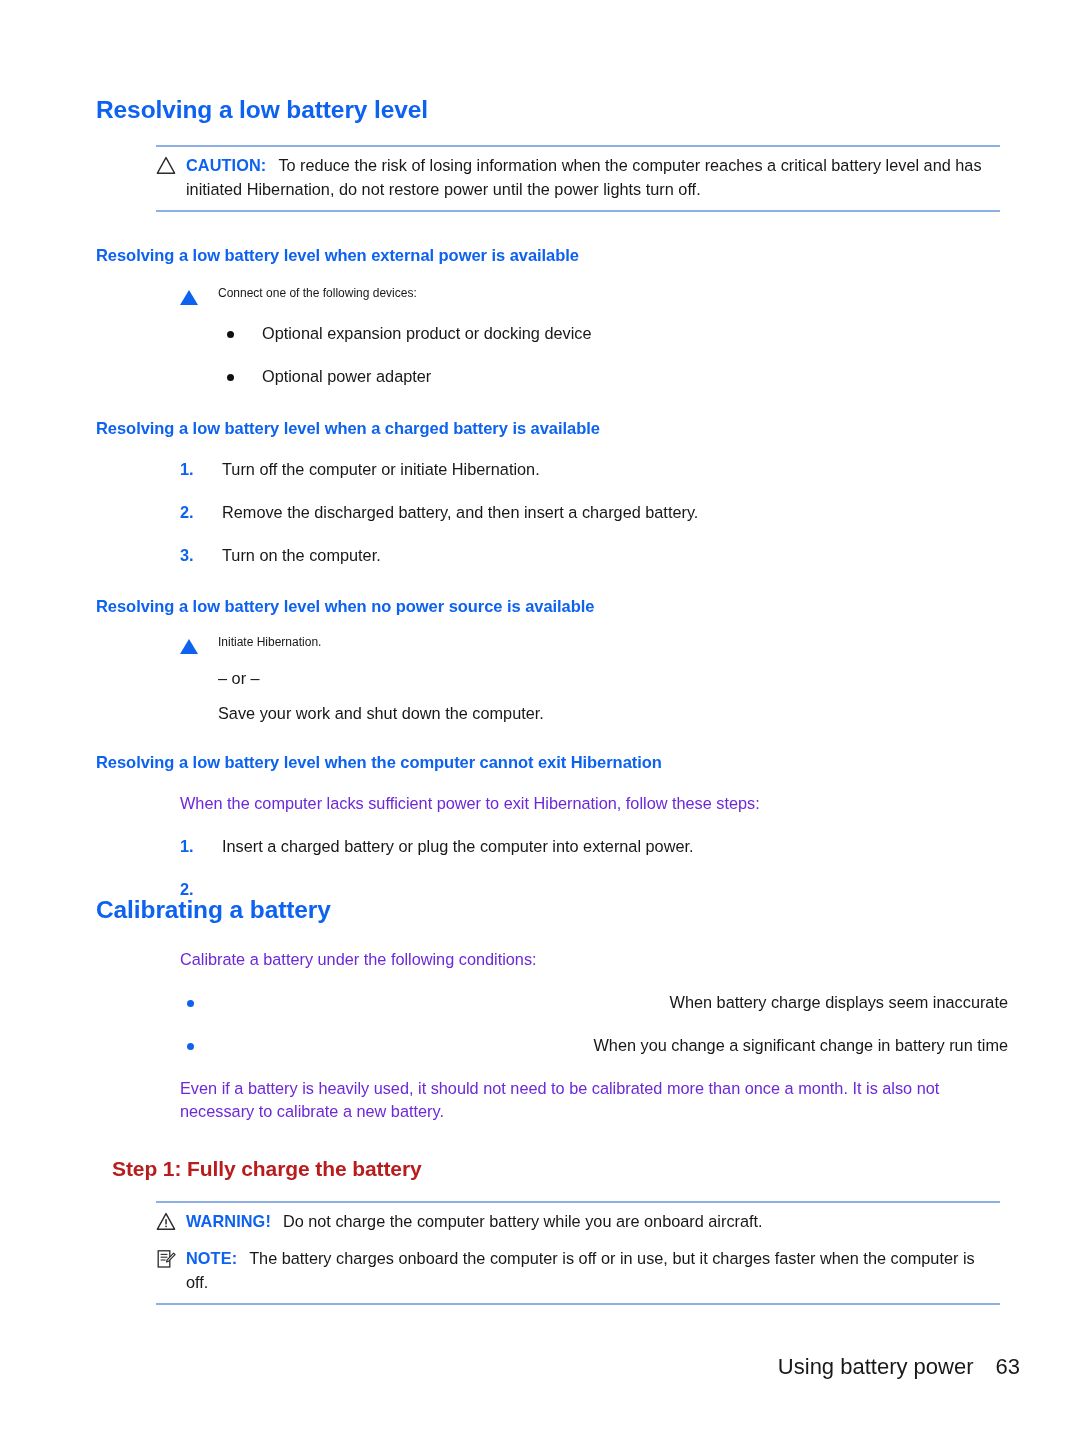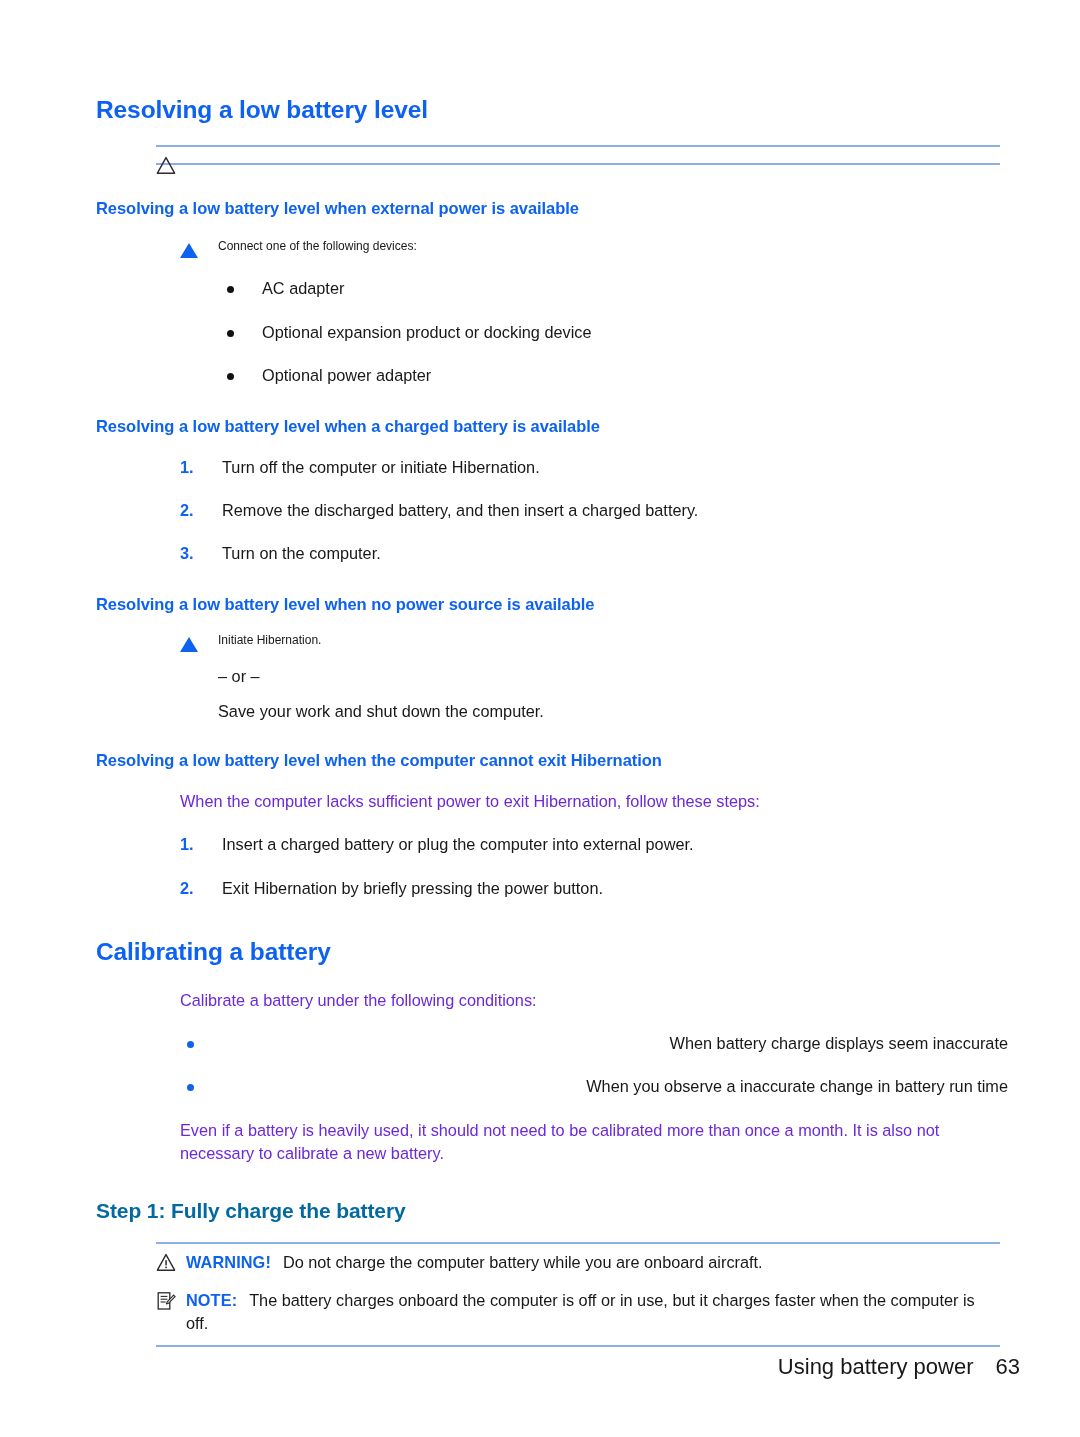--- a/index.html
+++ b/index.html
@@ -35,25 +35,25 @@
   .h1 {
     color: #0d62f0;
     font-size: 24.5px;
     font-weight: bold;
     line-height: 1.12;
     margin: 0;
     letter-spacing: -0.1px;
   }
 
   .h2 {
-    color: #0369a1;
+    color: #b91c1c;
     font-size: 21px;
     font-weight: bold;
     line-height: 1.12;
-    margin: 0;
+    margin: 16px;
     letter-spacing: -0.1px;
   }
 
   .h3 {
     color: #0d62f0;
     font-size: 16.5px;
     font-weight: bold;
     line-height: 1.15;
     margin: 0;
     letter-spacing: -0.05px;
@@ -196,34 +196,33 @@
   <div class="content">
 
     <div class="h1">Resolving a low battery level</div>
 
     <div class="admon mt-22">
       <span class="admon-icon icon-tri-plain">
         <svg width="20" height="19" viewBox="0 0 20 19">
           <path d="M10 1.6 L18.6 17.2 L1.4 17.2 Z" fill="none" stroke="#2b2b2b" stroke-width="1.4" stroke-linejoin="round"></path>
         </svg>
       </span>
+      <div class="admon-inner">
+        <span class="admon-label">CAUTION:</span><span class="admon-gap"></span><span>To reduce the risk of losing information when the computer reaches a critical battery level and has initiated Hibernation, do not restore power until the power lights turn off.</span>
+      </div>
     </div>
 
     <div class="h3 mt-34">Resolving a low battery level when external power is available</div>
 
     <div class="tri-item mt-20">
       <span class="tri-marker"></span>
       <span>Connect one of the following devices:</span>
     </div>
 
     <div class="bullets-lvl2">
-      <div class="bullet-item mt-22">
-        <span class="dot dot-black"></span>
-        <span>AC adapter</span>
-      </div>
       <div class="bullet-item mt-20">
         <span class="dot dot-black"></span>
         <span>Optional expansion product or docking device</span>
       </div>
       <div class="bullet-item mt-20">
         <span class="dot dot-black"></span>
         <span>Optional power adapter</span>
       </div>
     </div>
 
@@ -256,35 +255,34 @@
     <div class="h3 mt-30">Resolving a low battery level when the computer cannot exit Hibernation</div>
 
     <div class="body-text indent-1 mt-20">When the computer lacks sufficient power to exit Hibernation, follow these steps:</div>
 
     <div class="num-item mt-20">
       <span class="num">1.</span>
       <span>Insert a charged battery or plug the computer into external power.</span>
     </div>
     <div class="num-item mt-20">
       <span class="num">2.</span>
-      <span>Exit Hibernation by briefly pressing the power button.</span>
     </div>
 
     <div class="h1 mt-38">Calibrating a battery</div>
 
     <div class="body-text indent-1 mt-24">Calibrate a battery under the following conditions:</div>
 
     <div class="bullets-lvl1">
       <div class="bullet-item mt-20">
         <span class="dot dot-blue"></span>
         <span>When battery charge displays seem inaccurate</span>
       </div>
       <div class="bullet-item mt-20">
         <span class="dot dot-blue"></span>
-        <span>When you observe a inaccurate change in battery run time</span>
+        <span>When you change a significant change in battery run time</span>
       </div>
     </div>
 
     <div class="body-text indent-1 mt-20">Even if a battery is heavily used, it should not need to be calibrated more than once a month. It is also not necessary to calibrate a new battery.</div>
 
     <div class="h2 mt-34">Step 1: Fully charge the battery</div>
 
     <div class="admon mt-20">
       <span class="admon-icon icon-tri-bang">
         <svg width="20" height="19" viewBox="0 0 20 19">

